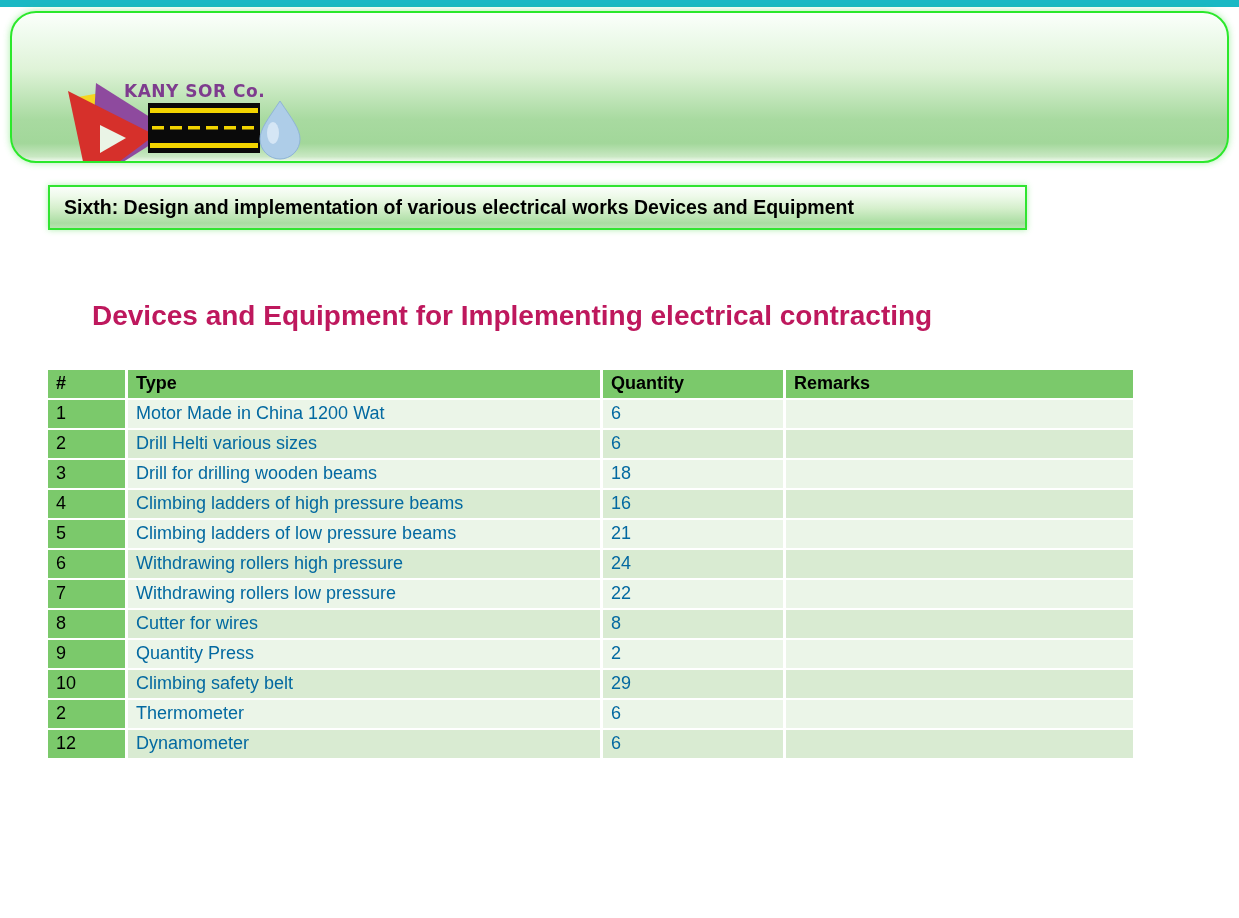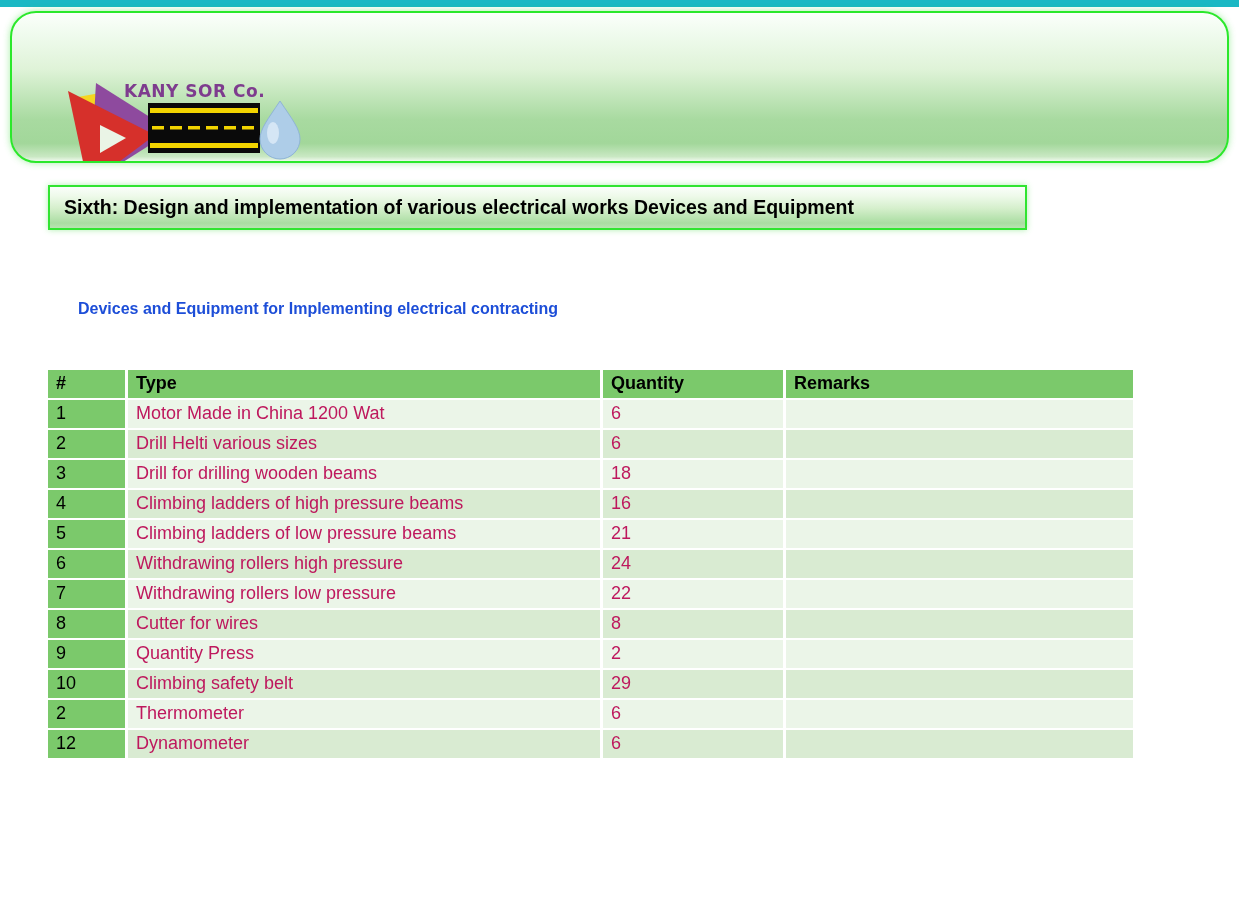--- a/index.html
+++ b/index.html
@@ -96,25 +96,25 @@
     font-size: 19.5px;
     font-weight: bold;
     color: #000000;
     white-space: nowrap;
     font-family: "Liberation Sans", sans-serif;
   }
 
   
   #section-heading {
     position: absolute;
-    left: 78px;
+    left: 92px;
     top: 300px;
-    font-size: 16px;
+    font-size: 28px;
     font-weight: bold;
-    color: #1d4ed8;
+    color: #be185d;
     white-space: nowrap;
     font-family: "Liberation Sans", sans-serif;
   }
 
   
   #equipment-table {
     position: absolute;
     left: 48px;
     top: 370px;
     width: 1085px;
@@ -136,21 +136,21 @@
     text-align: left;
     padding: 3px 0 4px 8px;
     height: 21px;
     border-right: 3px solid #ffffff;
     white-space: nowrap;
   }
   #equipment-table th:last-child { border-right: none; }
 
   #equipment-table td {
     font-size: 18px;
-    color: #be185d;
+    color: #0369a1;
     text-align: left;
     padding: 3px 0 4px 8px;
     height: 21px;
     border-right: 3px solid #ffffff;
     border-bottom: 2px solid #ffffff;
     white-space: nowrap;
     overflow: hidden;
   }
   #equipment-table td:last-child { border-right: none; }
 

